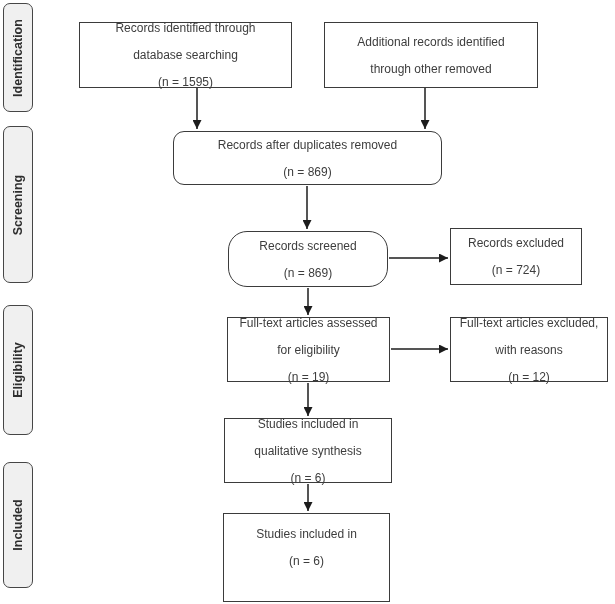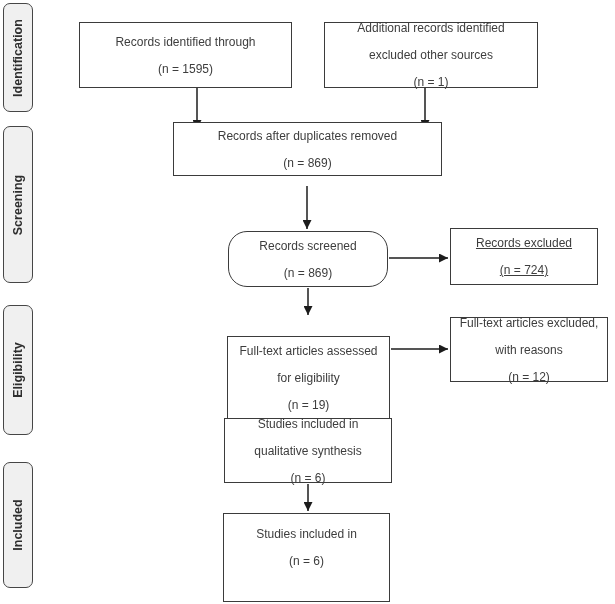--- a/index.html
+++ b/index.html
@@ -62,24 +62,24 @@
     color: #2e2e2e;
   }
   
   .stage-identification { left: 3px;  top: 3px;   width: 30px; height: 109px; }
   .stage-screening      { left: 3px;  top: 126px; width: 30px; height: 157px; }
   .stage-eligibility    { left: 3px;  top: 305px; width: 30px; height: 130px; }
   .stage-included       { left: 3px;  top: 462px; width: 30px; height: 126px; }
   
   .box-identified-db     { left: 79px;  top: 22px;  width: 213px; height: 66px; }
   .box-identified-other  { left: 324px; top: 22px;  width: 214px; height: 66px; }
-  .box-duplicates        { left: 173px; top: 122px; width: 269px; height: 54px; }
+  .box-duplicates        { left: 173px; top: 131px; width: 269px; height: 54px; border-radius: 11px; }
   .box-screened          { left: 228px; top: 231px; width: 160px; height: 56px; border-radius: 19px; }
-  .box-excluded          { left: 450px; top: 228px; width: 148px; height: 57px; text-decoration: underline; }
-  .box-fulltext          { left: 227px; top: 336px; width: 163px; height: 83px; }
+  .box-excluded          { left: 450px; top: 228px; width: 132px; height: 57px; }
+  .box-fulltext          { left: 227px; top: 317px; width: 163px; height: 65px; }
   .box-fulltext-excluded { left: 450px; top: 317px; width: 158px; height: 65px; }
   .box-qualitative       { left: 224px; top: 418px; width: 168px; height: 65px; }
   .box-quantitative      { left: 223px; top: 513px; width: 167px; height: 89px; }
 </style>
 </head>
 <body>
 
 <div class="canvas">
 
   <svg class="arrows" viewBox="0 0 615 604" xmlns="http://www.w3.org/2000/svg" aria-hidden="true">
@@ -106,27 +106,27 @@
   </div>
   <div class="stage stage-eligibility">
     <span>Eligibility</span>
   </div>
   <div class="stage stage-included">
     <span>Included</span>
   </div>
 
   <div class="box box-identified-db">
     <div>Records identified through</div>
+    <div>database searching</div>
     <div>(n = 1595)</div>
   </div>
 
   <div class="box box-identified-other">
     <div>Additional records identified</div>
-    <div>excluded other sources</div>
-    <div>(n = 1)</div>
+    <div>through other removed</div>
   </div>
 
   <div class="box box-duplicates">
     <div>Records after duplicates removed</div>
     <div>(n = 869)</div>
   </div>
 
   <div class="box box-screened">
     <div>Records screened</div>
     <div>(n = 869)</div>

